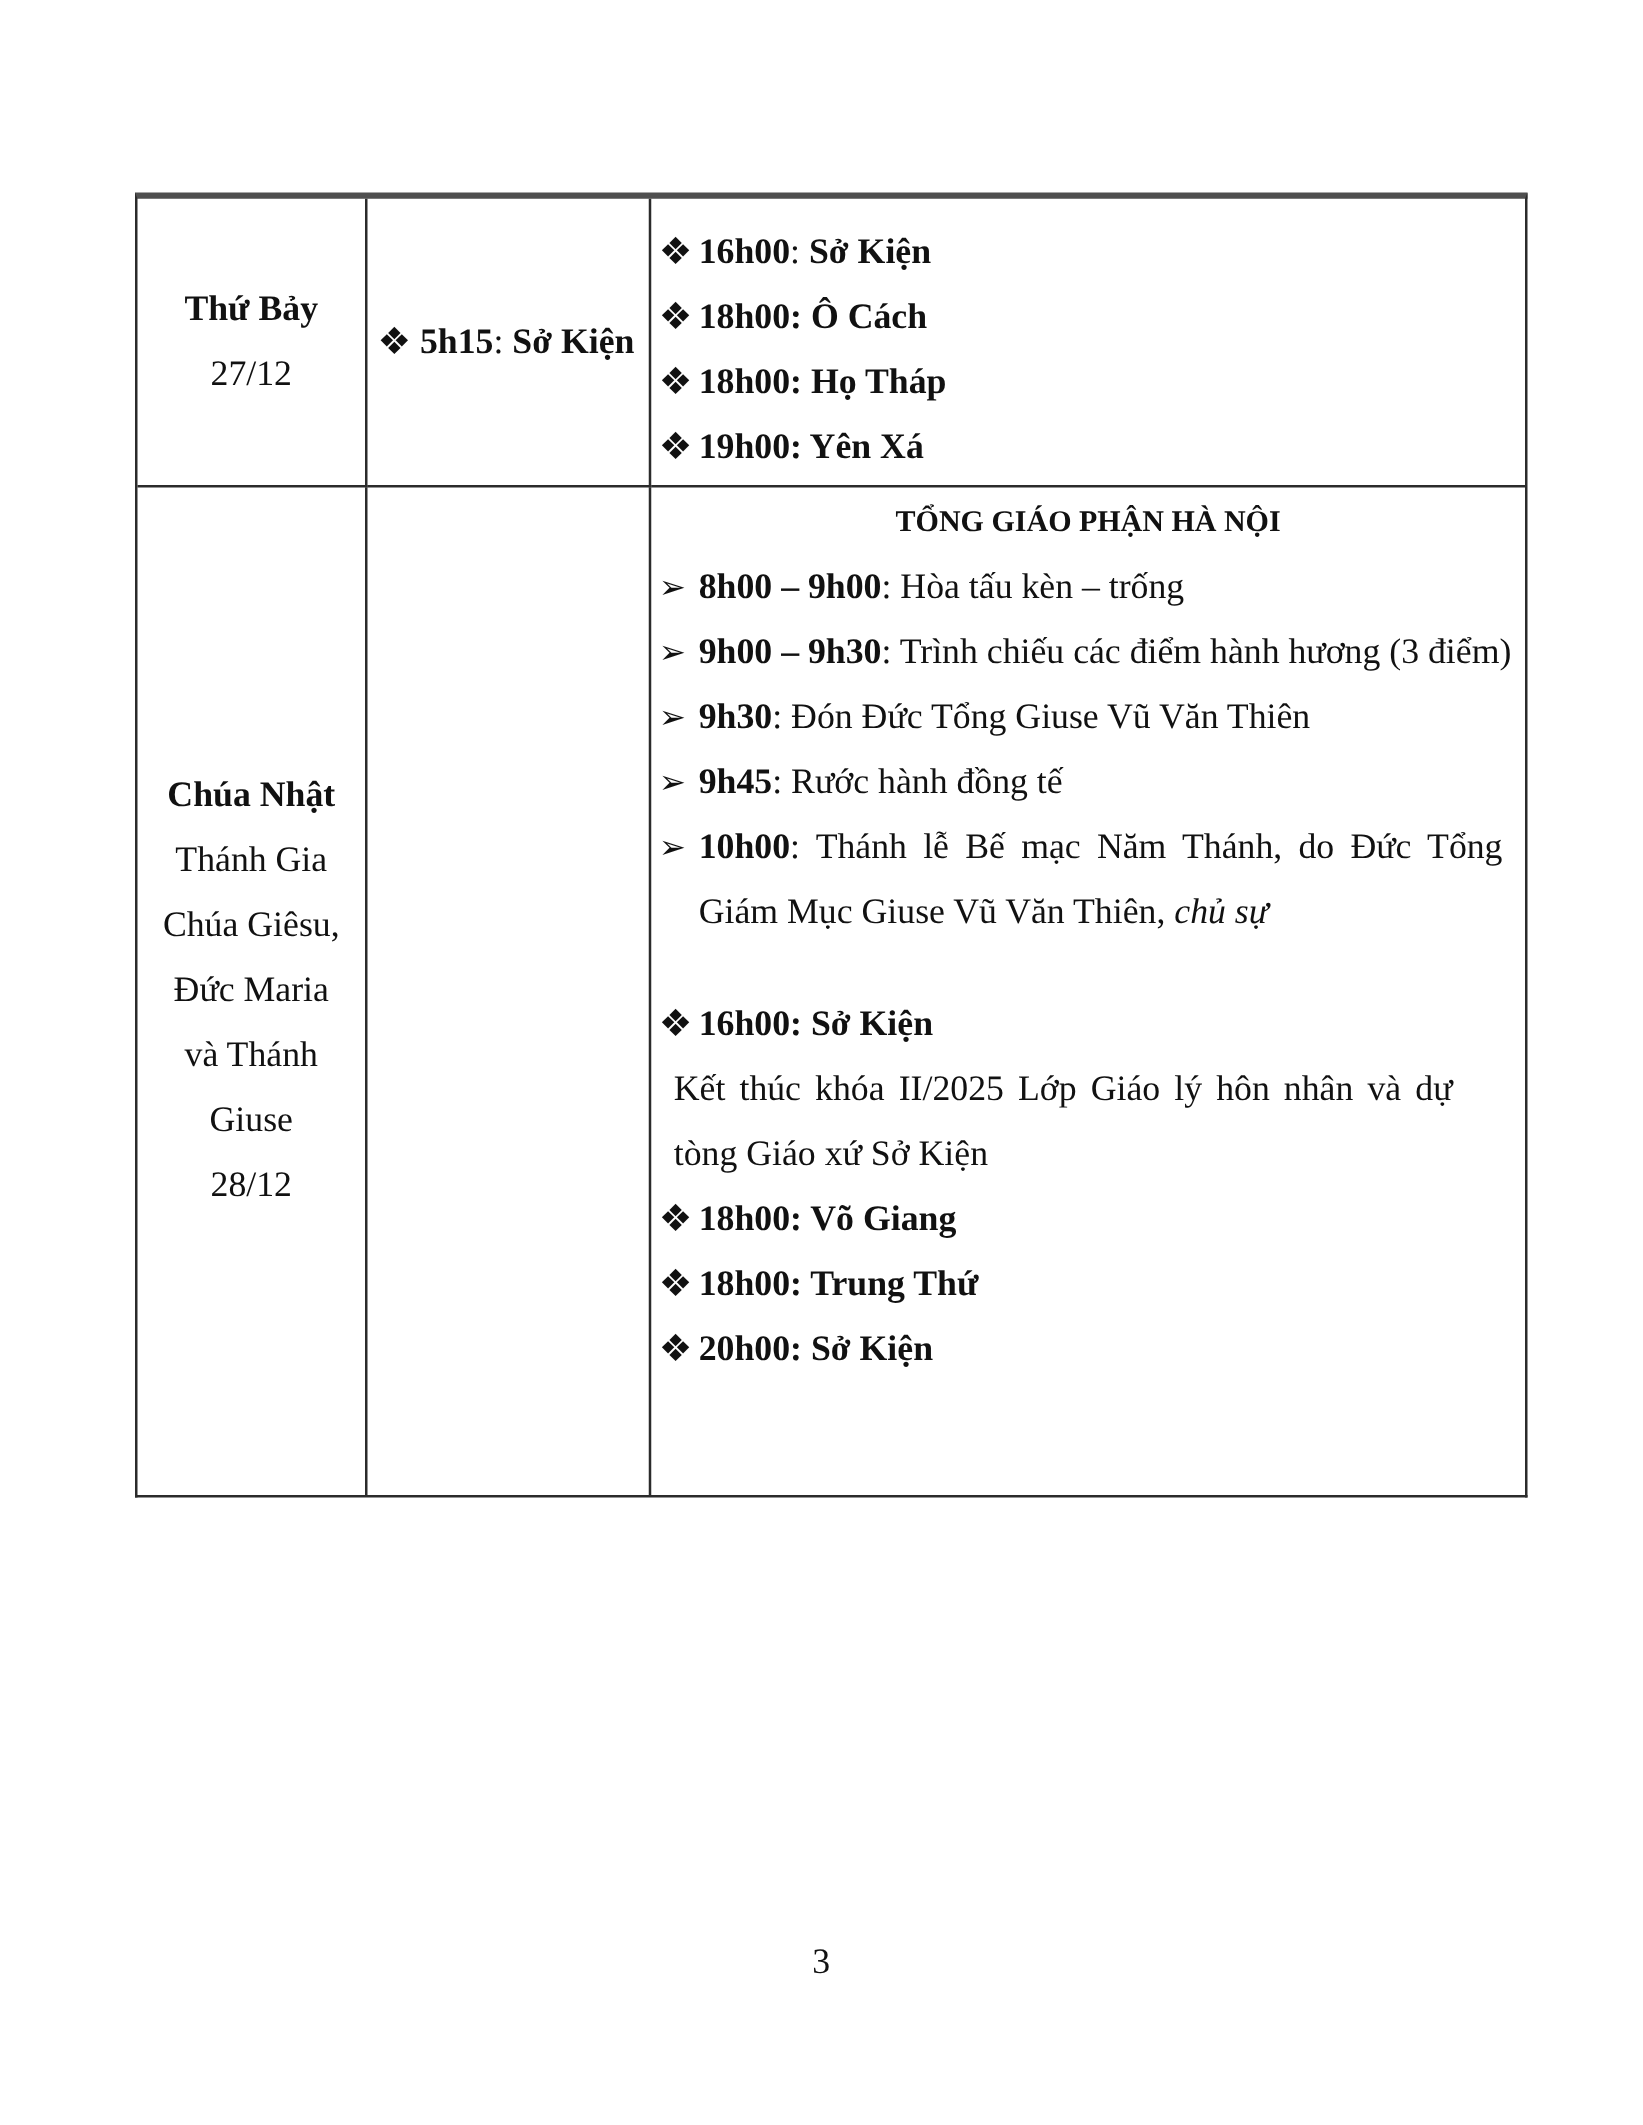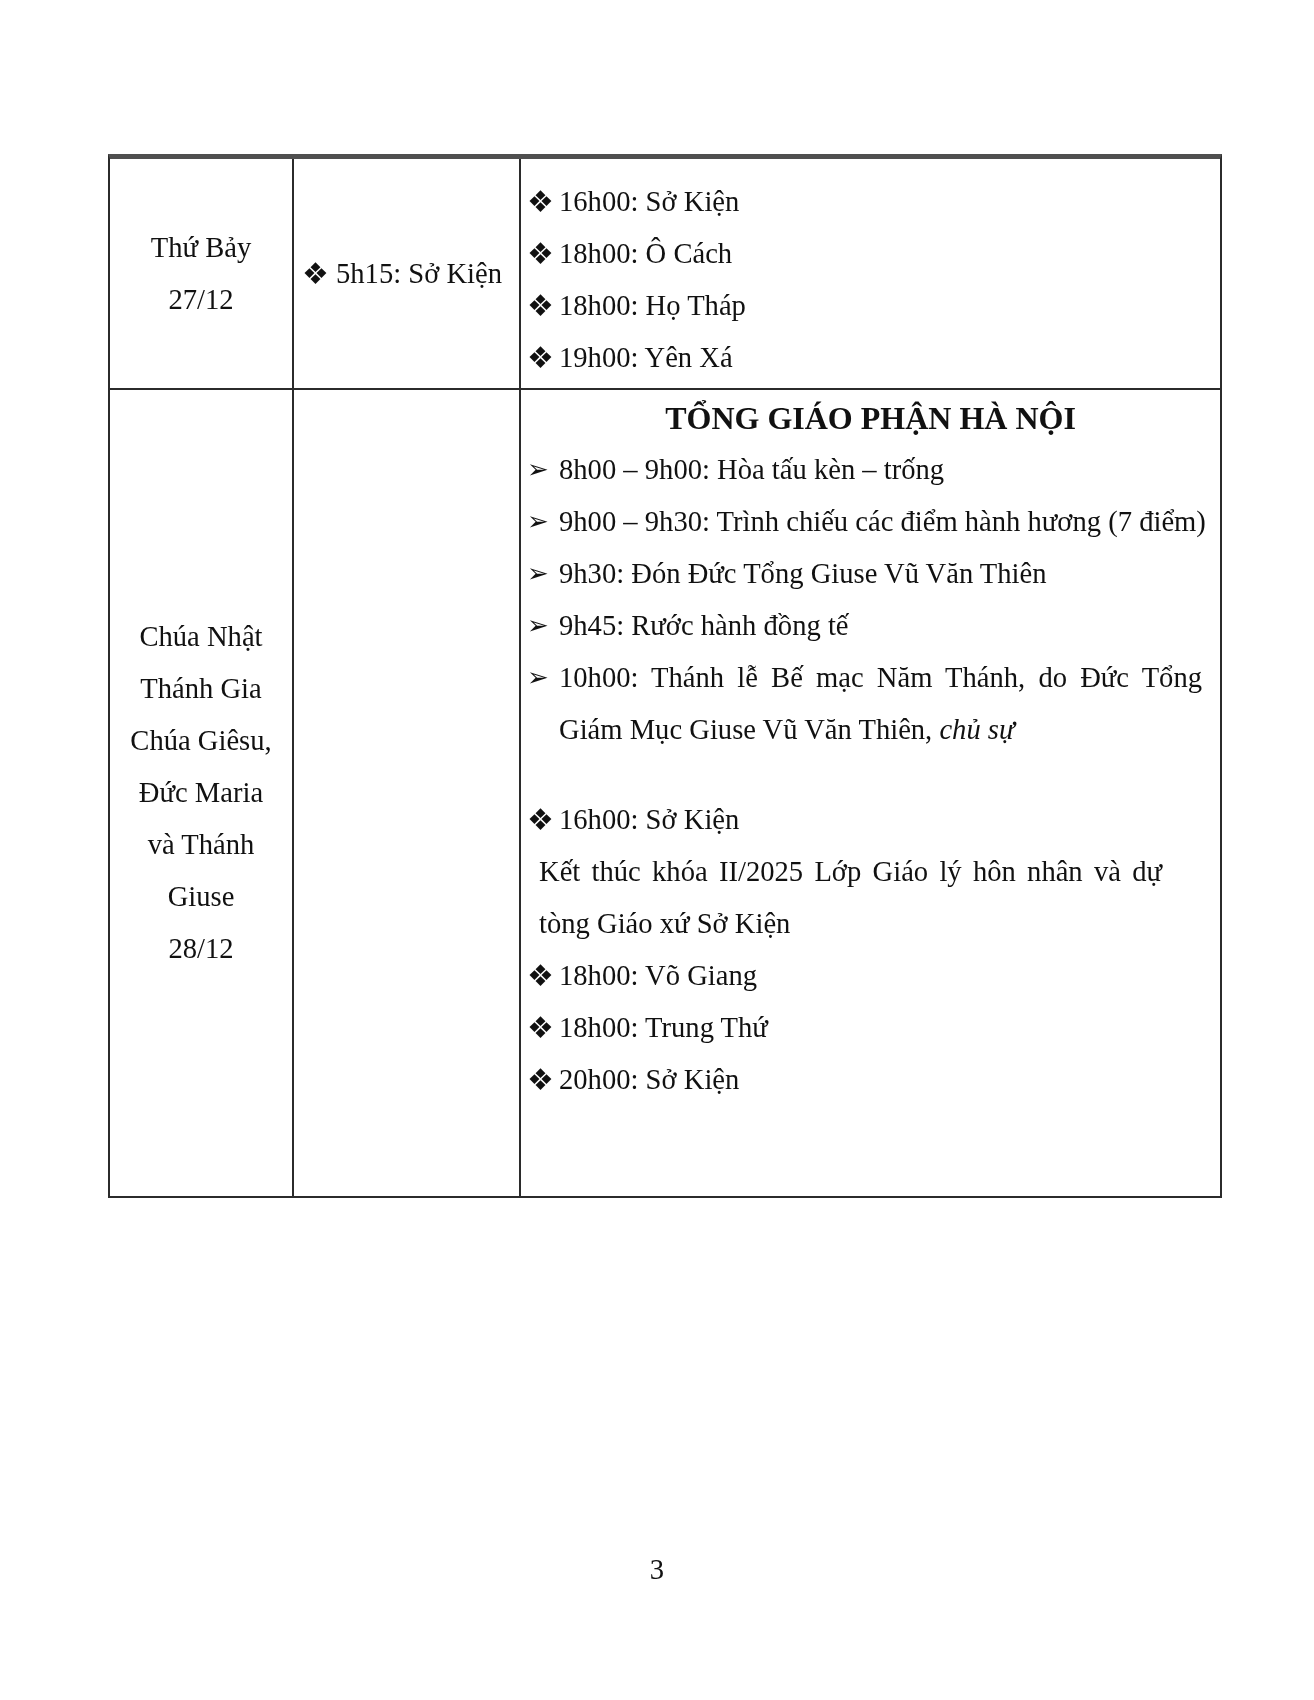--- a/index.html
+++ b/index.html
@@ -42,25 +42,25 @@
     display:flex;flex-direction:column;
     justify-content:center;align-items:center;
     text-align:center;
   }
   .mid-cell{
     display:flex;flex-direction:column;justify-content:center;
     padding-left:2px;
   }
   .content-cell{padding-top:2px;}
 
-  .b{font-weight:normal;}
+  .b{font-weight:bold;}
   .i{font-style:italic;}
 
   .heading-line{
-    text-align:center;font-weight:bold;font-size:32px;
+    text-align:center;font-weight:bold;font-size:24px;
   }
 
   .item{display:flex;align-items:flex-start;padding-left:6px;}
   .bullet{flex:0 0 32px;}
   .bullet.diamond{font-size:30px;}
   .bullet.arrow{font-size:26px;}
   .txt{flex:1 1 auto;min-width:0;}
   .item.justify .txt{text-align:justify;padding-right:18px;}
 
   .mid-cell .bullet{flex:0 0 34px;}
@@ -131,21 +131,21 @@
         <div class="block block-heading">
           <div class="heading-line">TỔNG GIÁO PHẬN HÀ NỘI</div>
         </div>
         <div class="block block-list first">
           <div class="item">
             <span class="bullet arrow">➢</span>
             <span class="txt"><span class="b ">8h00 – 9h00</span><span>: Hòa tấu kèn – trống</span></span>
           </div>
           <div class="item">
             <span class="bullet arrow">➢</span>
-            <span class="txt"><span class="b ">9h00 – 9h30</span><span>: Trình chiếu các điểm hành hương (7 điểm)</span></span>
+            <span class="txt"><span class="b ">9h00 – 9h30</span><span>: Trình chiếu các điểm hành hương (3 điểm)</span></span>
           </div>
           <div class="item">
             <span class="bullet arrow">➢</span>
             <span class="txt"><span class="b ">9h30</span><span>: Đón Đức Tổng Giuse Vũ Văn Thiên</span></span>
           </div>
           <div class="item">
             <span class="bullet arrow">➢</span>
             <span class="txt"><span class="b ">9h45</span><span>: Rước hành đồng tế</span></span>
           </div>
           <div class="item justify">

